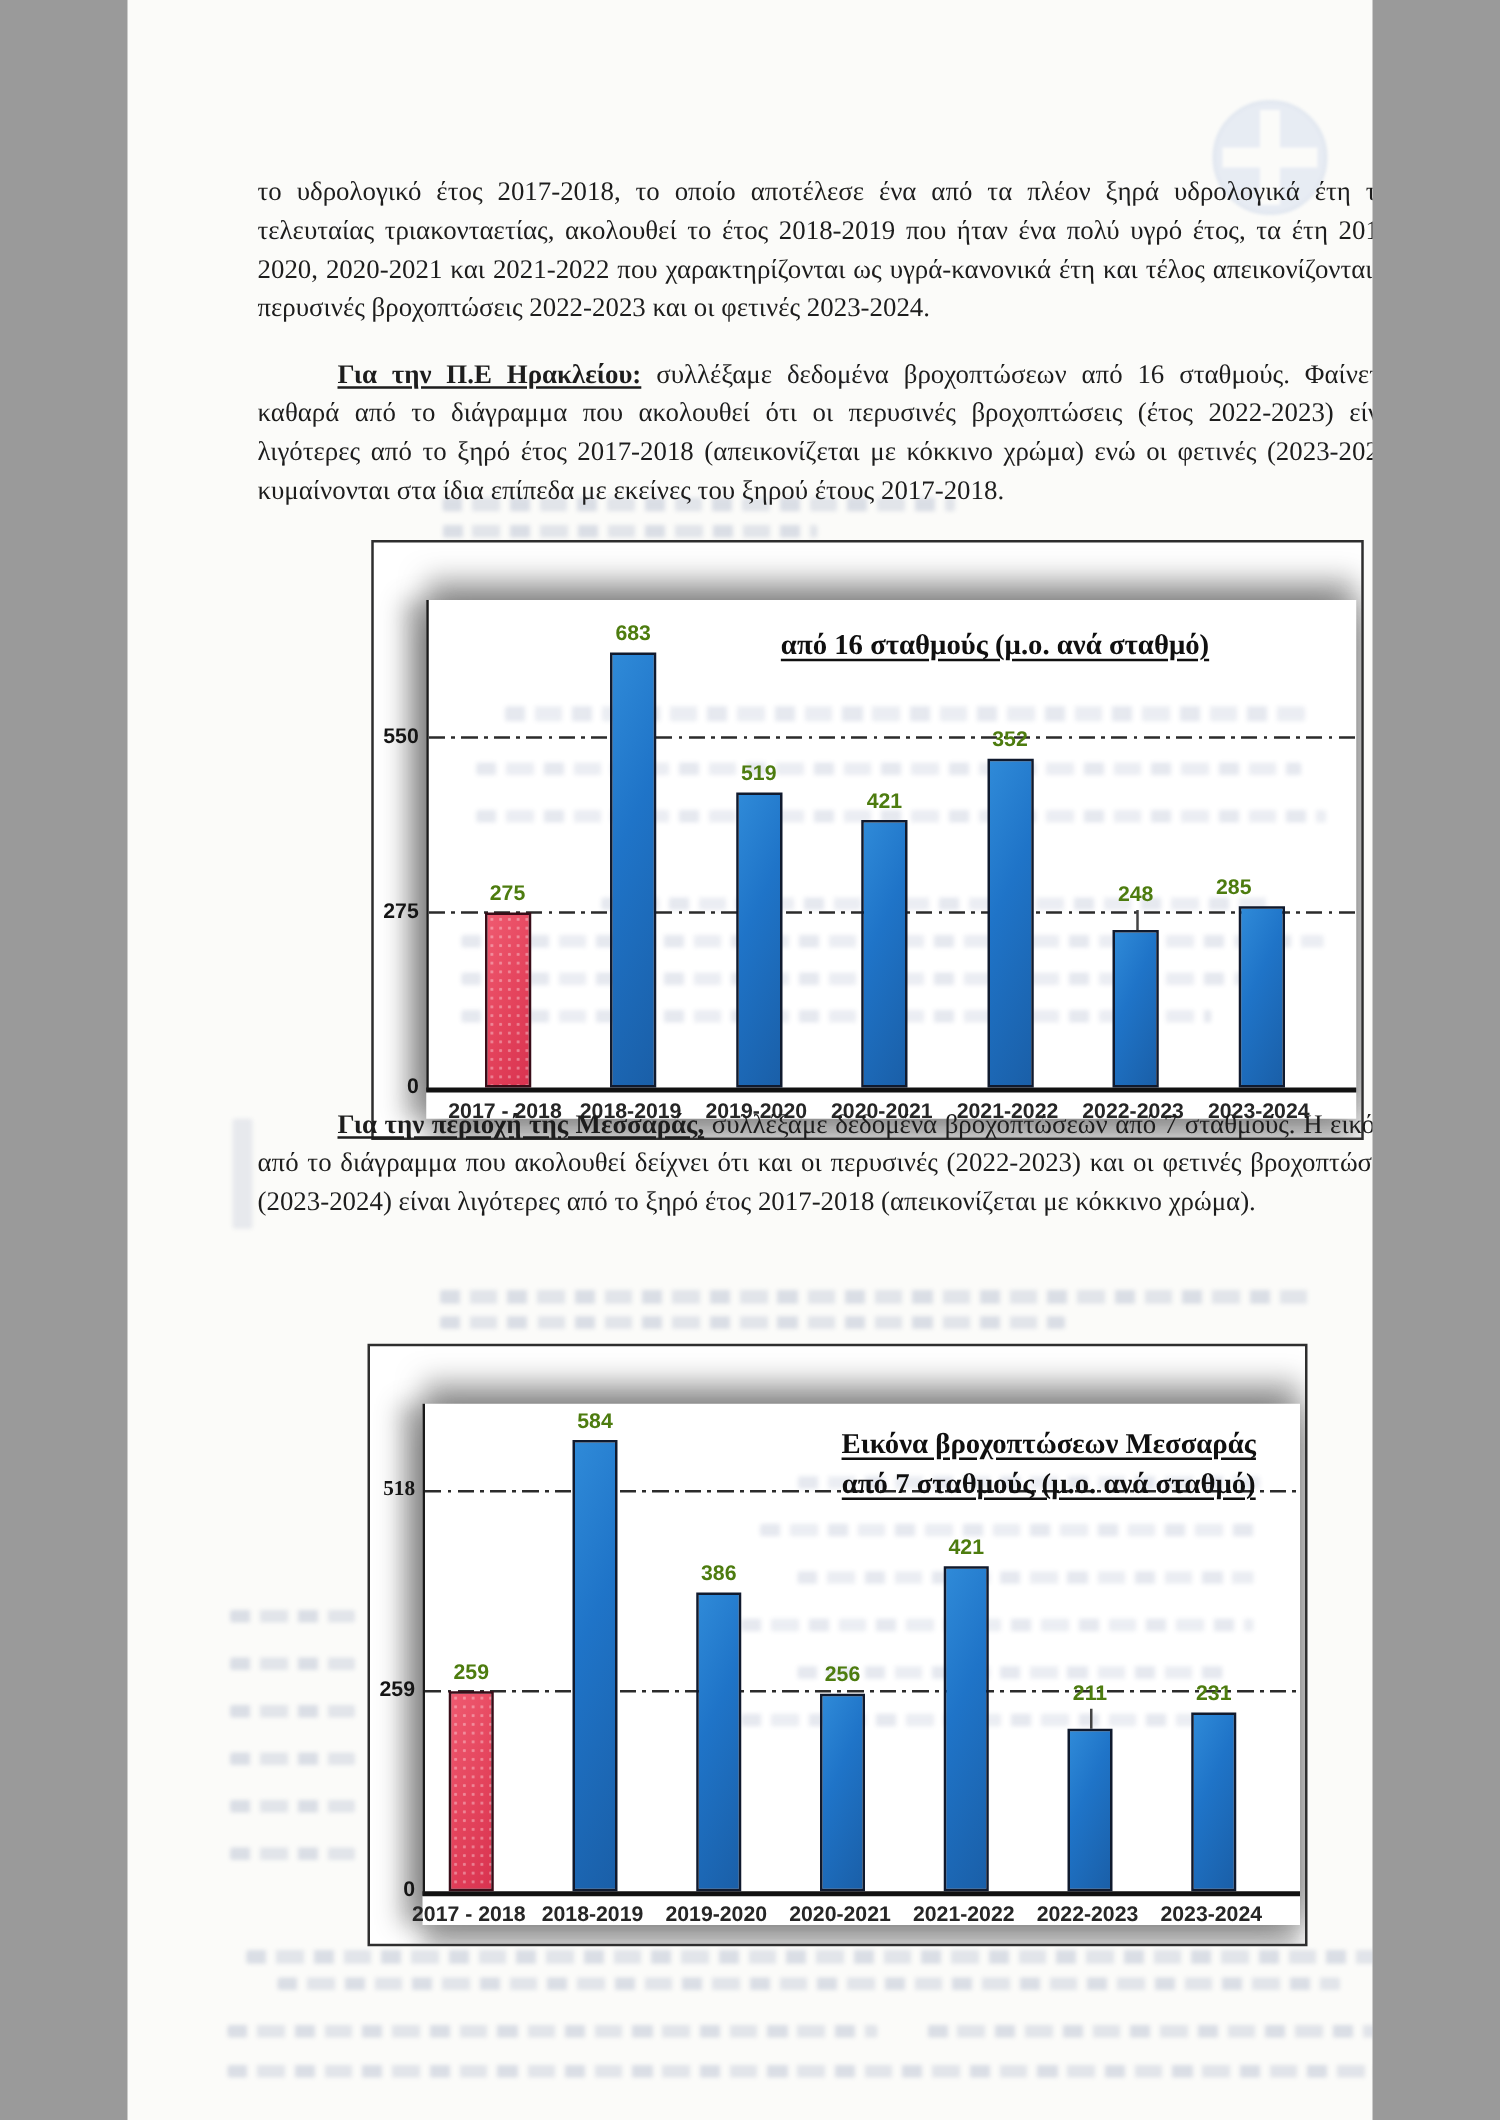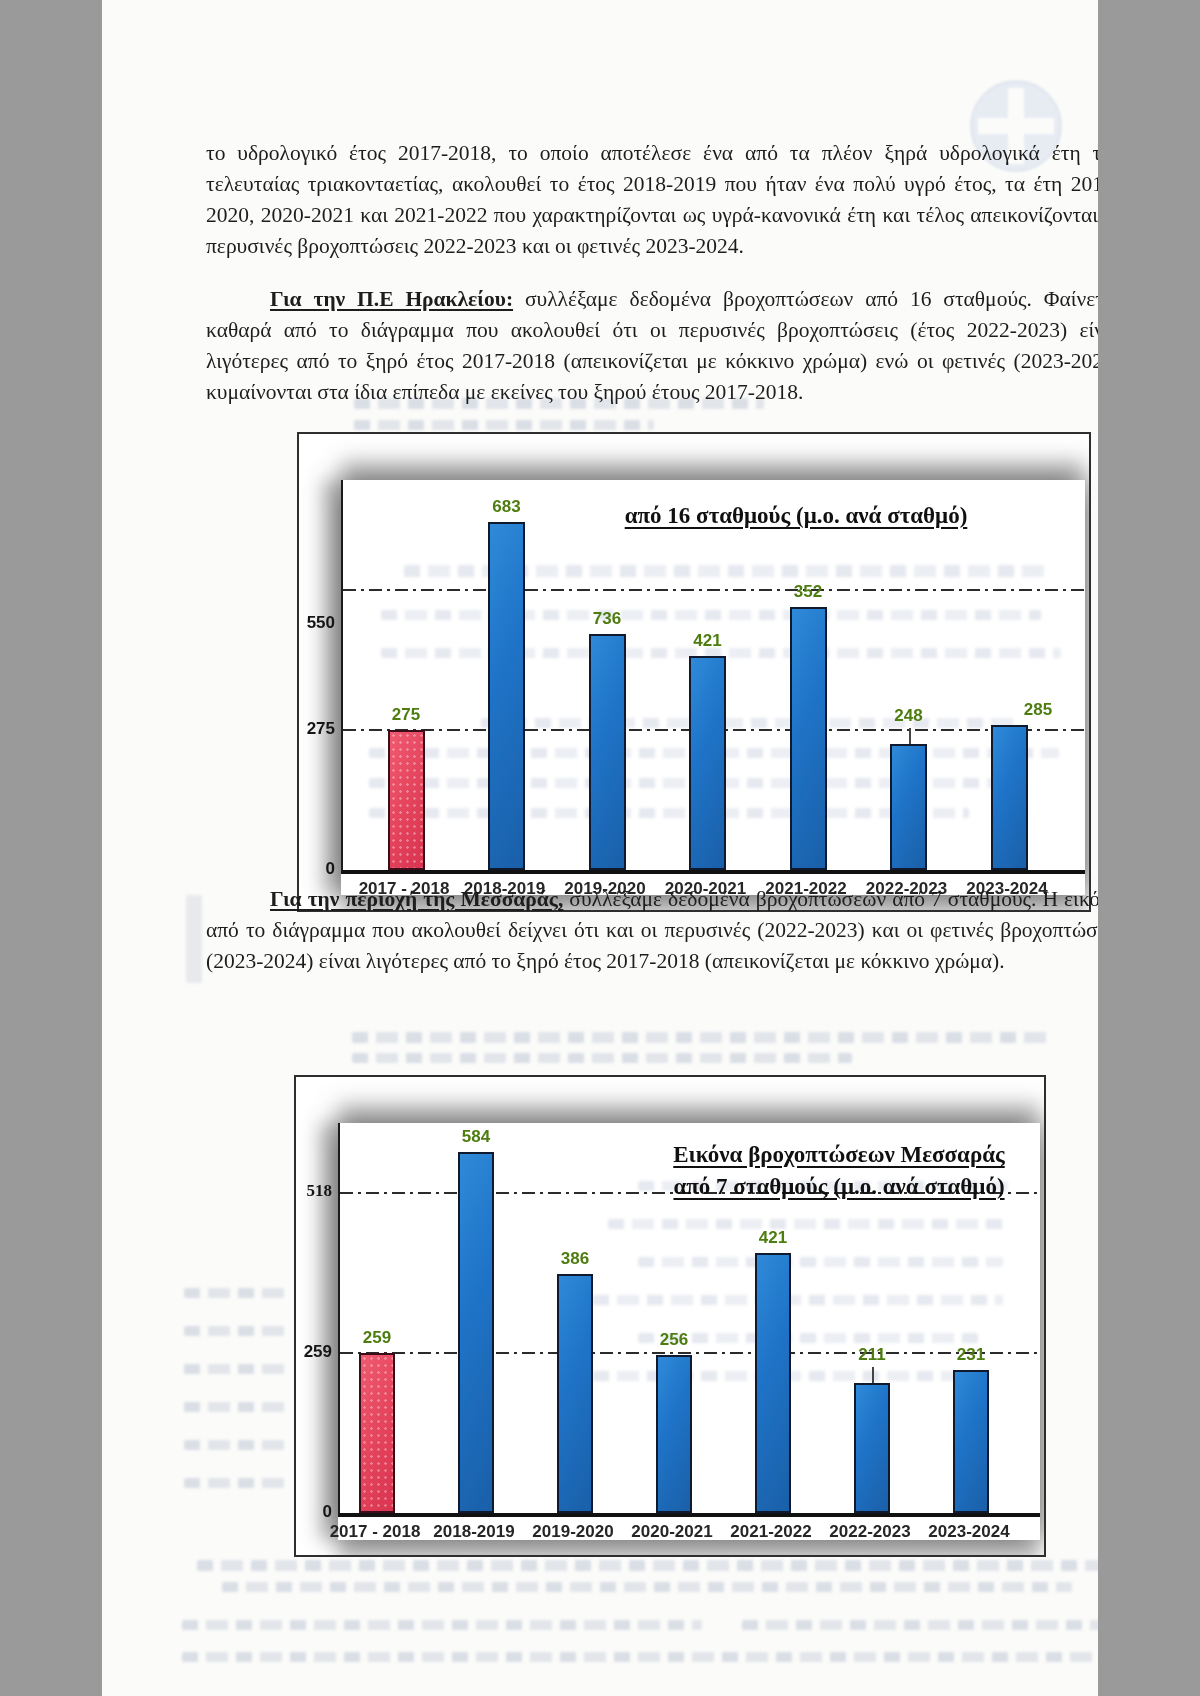--- a/index.html
+++ b/index.html
@@ -109,45 +109,45 @@
       <div class="bleed" style="left:28px;top:298px;width:650px;height:10px;"></div>
       <div class="bleed" style="left:28px;top:328px;width:600px;height:10px;"></div>
       <div class="plot">
           <div class="gridline" style="bottom: 139.013px;"></div>
           <div class="gridline" style="bottom: 279.026px;"></div>
           <div class="bar bar-red" style="left: 44.5px; width: 37px; height: 140.013px;"></div>
           <div class="val-label" style="left: 23px; bottom: 145.013px;">275</div>
           <div class="bar bar-blue" style="left: 145px; width: 37px; height: 347.742px;"></div>
           <div class="val-label" style="left: 123.5px; bottom: 352.742px;">683</div>
           <div class="bar bar-blue" style="left: 245.5px; width: 37px; height: 236.24px;"></div>
-          <div class="val-label" style="left: 224px; bottom: 241.24px;">736</div>
+          <div class="val-label" style="left: 224px; bottom: 241.24px;">519</div>
           <div class="bar bar-blue" style="left: 346px; width: 37px; height: 214.347px;"></div>
           <div class="val-label" style="left: 324.5px; bottom: 219.347px;">421</div>
           <div class="bar bar-blue" style="left: 446.5px; width: 37px; height: 263.225px;"></div>
           <div class="val-label" style="left: 425px; bottom: 268.225px;">352</div>
           <div class="bar bar-blue" style="left: 547px; width: 37px; height: 126.266px;"></div>
           <div class="leader" style="left: 565.5px; bottom: 126.266px; height: 16px;"></div>
           <div class="val-label" style="left: 525.5px; bottom: 144.266px;">248</div>
           <div class="bar bar-blue" style="left: 647.5px; width: 37px; height: 145.104px;"></div>
-          <div class="val-label" style="left: 655px; bottom: 150.104px;">285</div>
+          <div class="val-label" style="left: 604px; bottom: 150.104px;">285</div>
         </div>
       <div class="chart-title">
         <div class="t-line">από 16 σταθμούς (μ.ο. ανά σταθμό)</div>
       </div>
     <div class="x-label" style="left: 7px;">2017 - 2018</div>
         <div class="x-label" style="left: 107.5px;">2018-2019</div>
         <div class="x-label" style="left: 208px;">2019-2020</div>
         <div class="x-label" style="left: 308.5px;">2020-2021</div>
         <div class="x-label" style="left: 409px;">2021-2022</div>
         <div class="x-label" style="left: 509.5px;">2022-2023</div>
         <div class="x-label" style="left: 610px;">2023-2024</div>
       </div>
   <div class="y-label" style="left: 2px; top: 425px;">0</div>
       <div class="y-label" style="left: 2px; top: 284.987px;">275</div>
-      <div class="y-label" style="left: 2px; top: 144.974px; margin-top: 34px;">550</div>
+      <div class="y-label" style="left: 2px; top: 144.974px;">550</div>
     </div>
 
   <div class="textblock tb2">
     <p class="indent"><span class="lead">Για την περιοχή της Μεσσαράς,</span><span> συλλέξαμε δεδομένα βροχοπτώσεων από 7 σταθμούς.  Η εικόνα από το διάγραμμα που ακολουθεί δείχνει ότι και οι περυσινές (2022-2023) και οι φετινές βροχοπτώσεις (2023-2024) είναι λιγότερες από το ξηρό έτος 2017-2018 (απεικονίζεται με κόκκινο χρώμα).</span></p>
   </div>
 
   <div class="chart-box" id="chart2">
     <div class="panel">
       <div class="bleed" style="left:300px;top:58px;width:370px;height:10px;"></div>
       <div class="bleed" style="left:270px;top:96px;width:400px;height:10px;"></div>

